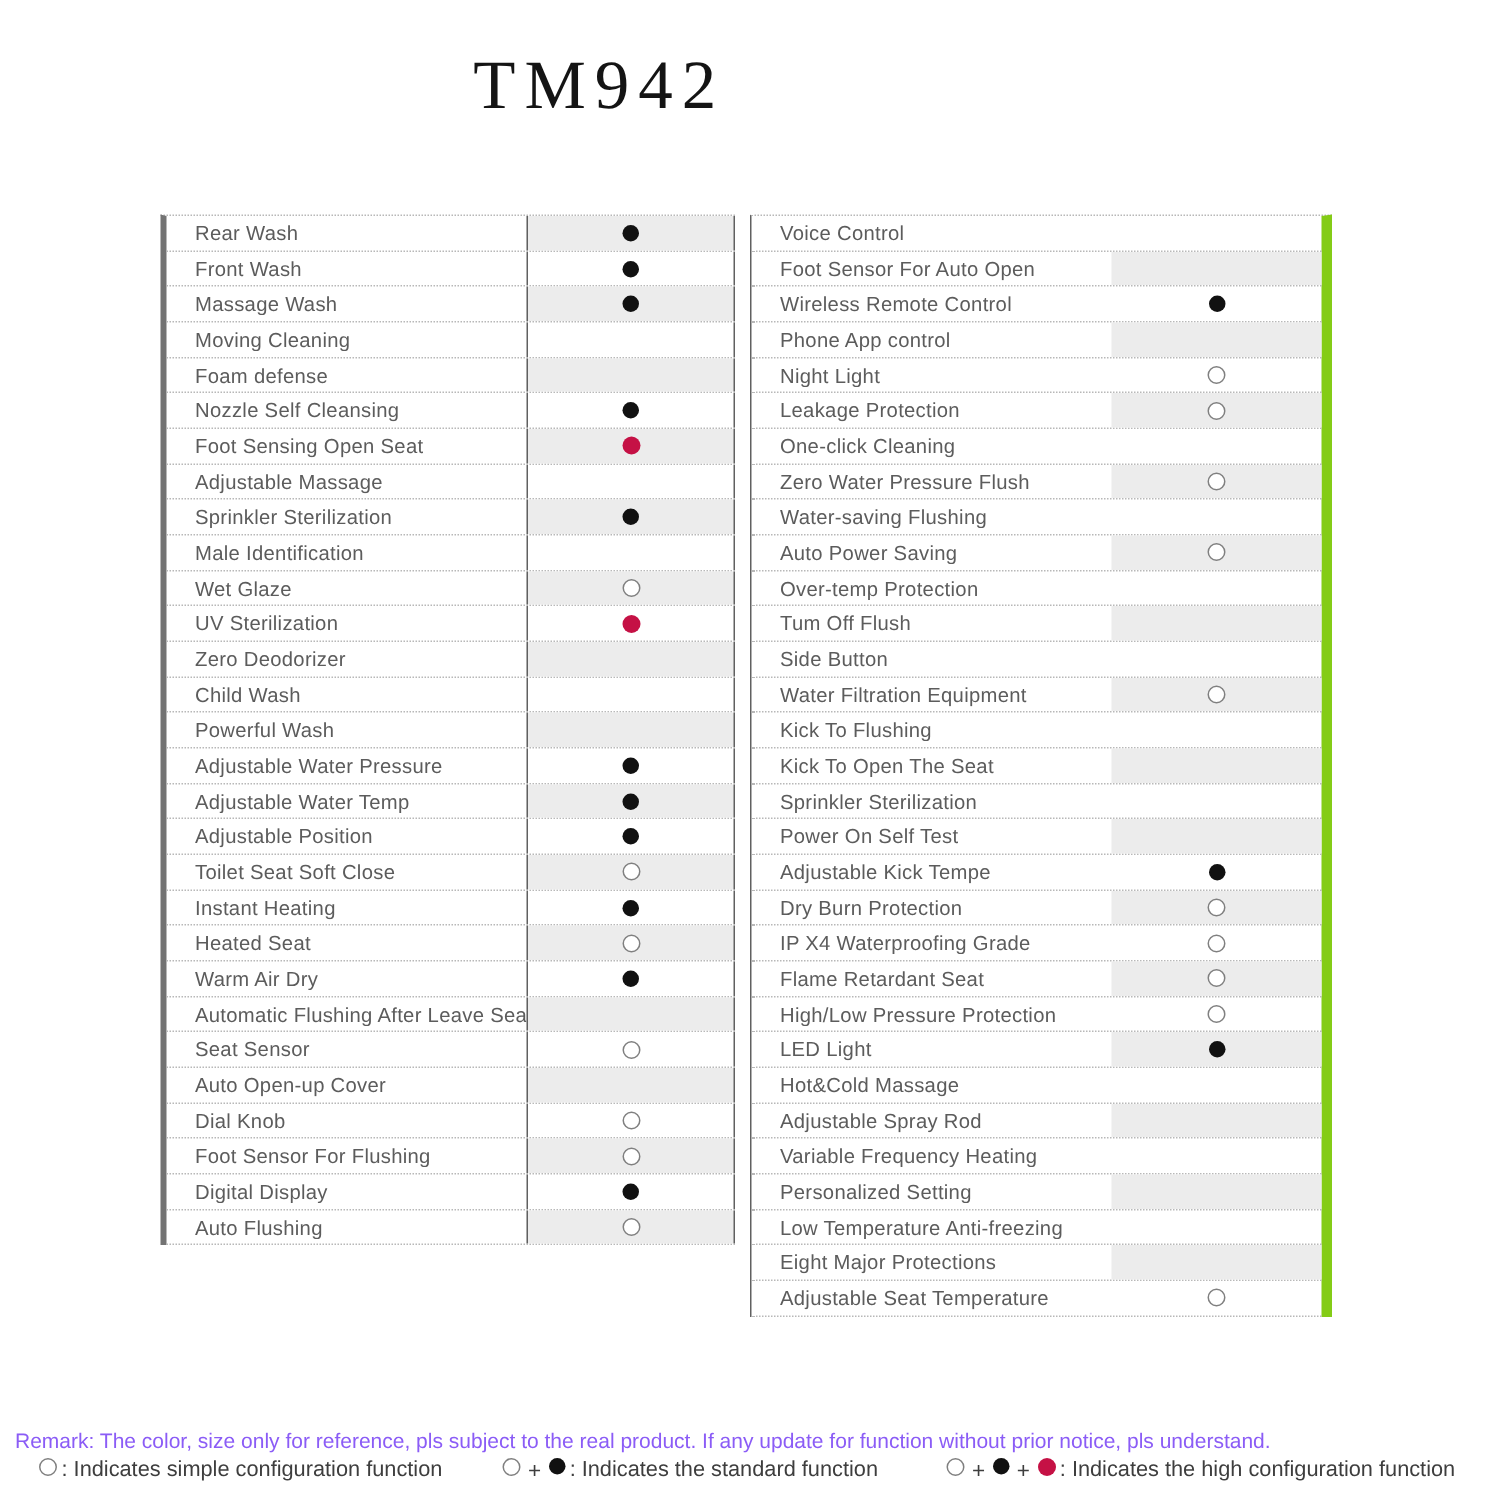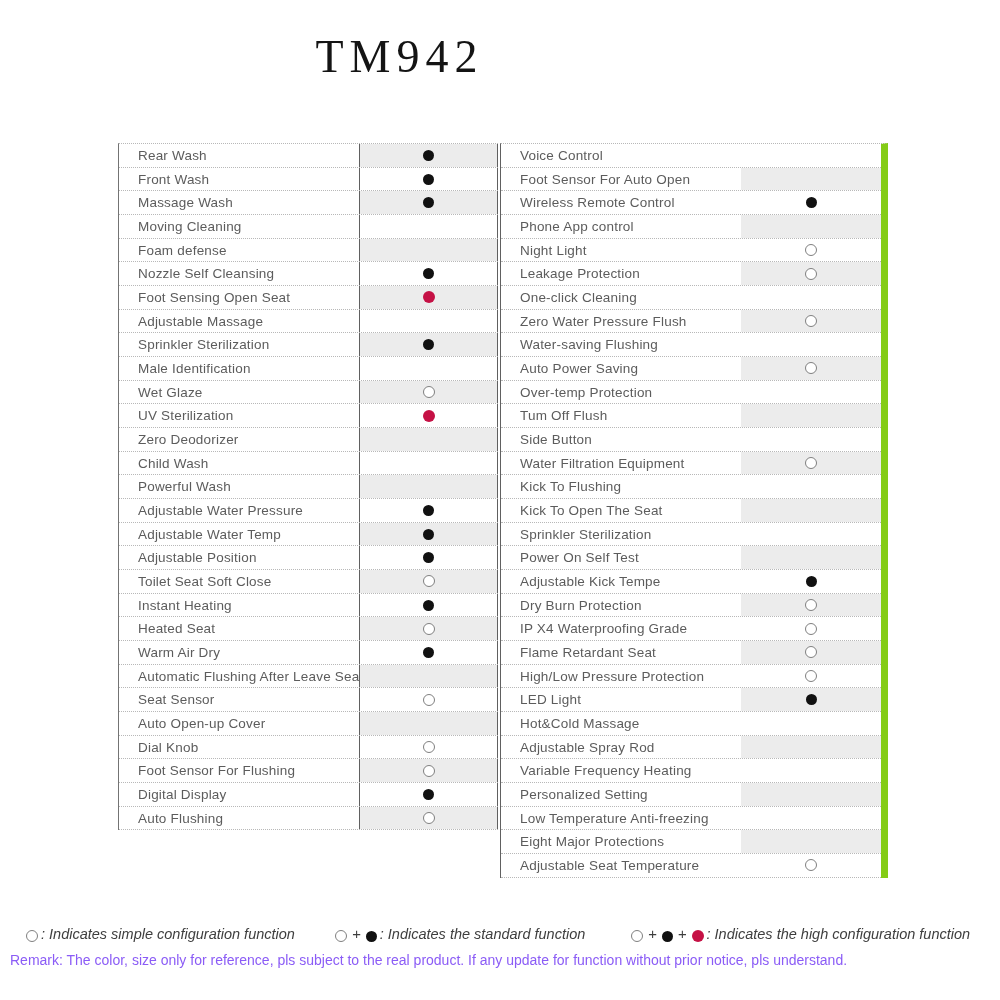--- a/index.html
+++ b/index.html
@@ -6,21 +6,21 @@
   body{
     width:1000px;height:1000px;position:relative;background:#ffffff;
     font-family:"Liberation Sans", sans-serif;overflow:hidden;
   }
   .title{
     position:absolute;top:30px;left:0;width:799px;text-align:center;
     font-family:"Liberation Serif","DejaVu Serif",serif;
     font-size:46px;letter-spacing:6px;color:#141414;
   }
   .spec-table{position:absolute;top:143px;border-top:1px dotted #b8b8b8;}
-  #left-table{left:118px;width:379px;border-left:1px solid #737373;}
+  #left-table{left:107px;width:379px;border-left:4px solid #737373;}
   #right-table{left:500px;width:380px;border-left:1.5px solid #606060;border-right:7px solid #84cc16;box-sizing:content-box;}
   .row{
     display:flex;height:23.68px;box-sizing:border-box;
     border-bottom:1px dotted #b8b8b8;align-items:center;
   }
   .feature-cell{
     width:240px;box-sizing:border-box;padding-left:19px;
     font-size:13.5px;color:#5c5c5c;white-space:nowrap;overflow:hidden;
     letter-spacing:0.2px;
   }
@@ -29,22 +29,22 @@
     box-sizing:border-box;
   }
   #left-table .dot-cell{border-left:1.5px solid #606060;border-right:1.5px solid #606060;}
   #left-table .row:nth-child(odd) .dot-cell{background:#ececec;}
   #right-table .row:nth-child(even) .dot-cell{background:#ececec;}
   .dot{border-radius:50%;display:inline-block;flex:none;}
   .dot-standard{width:11px;height:11px;background:#111111;}
   .dot-high{width:12px;height:12px;background:#c51145;}
   .dot-simple{width:12px;height:12px;border:1.5px solid #808080;background:#ffffff;box-sizing:border-box;}
   .legend{
-    position:absolute;top:924px;height:18px;display:flex;align-items:flex-end;
-    font-size:14.5px;color:#3e3e3e;white-space:nowrap;font-style:italic;
+    position:absolute;top:972px;height:18px;display:flex;align-items:flex-start;
+    font-size:14.5px;color:#3e3e3e;white-space:nowrap;
   }
   #legend-simple{left:24px;}
   #legend-standard{left:333px;}
   #legend-high{left:629px;}
   .legend .dot{margin:0 2px;}
   .legend .plus{margin:0 3px;font-size:15px;color:#3e3e3e;}
   .legend-label{margin-left:1px;}
   .remark{
     position:absolute;left:10px;top:952px;width:980px;
     font-size:14px;color:#8b5cf6;white-space:nowrap;

